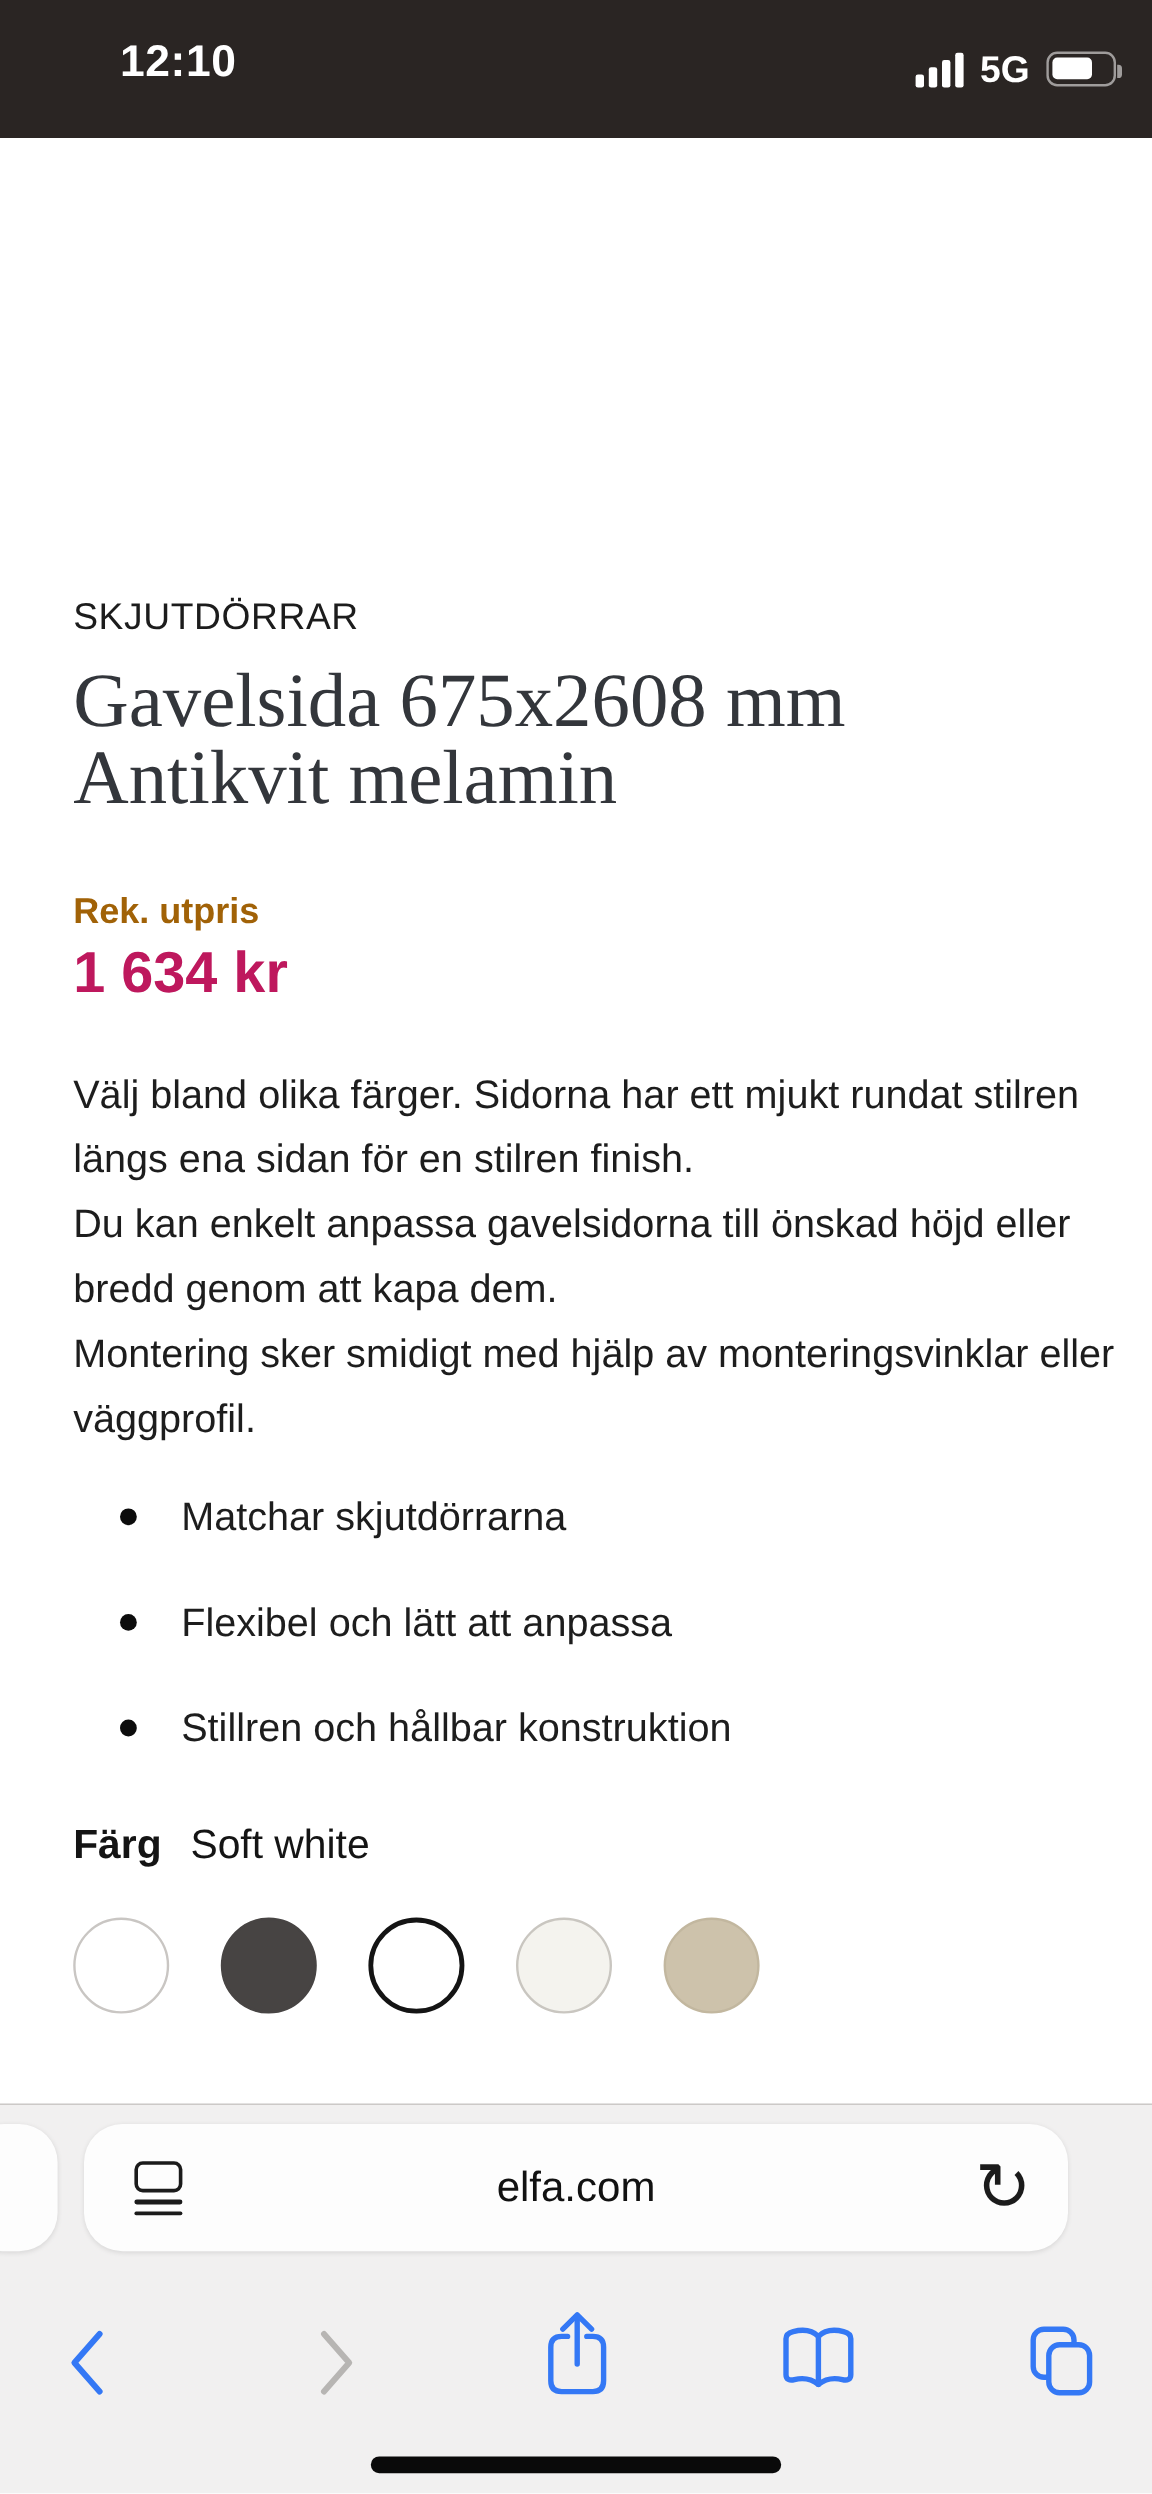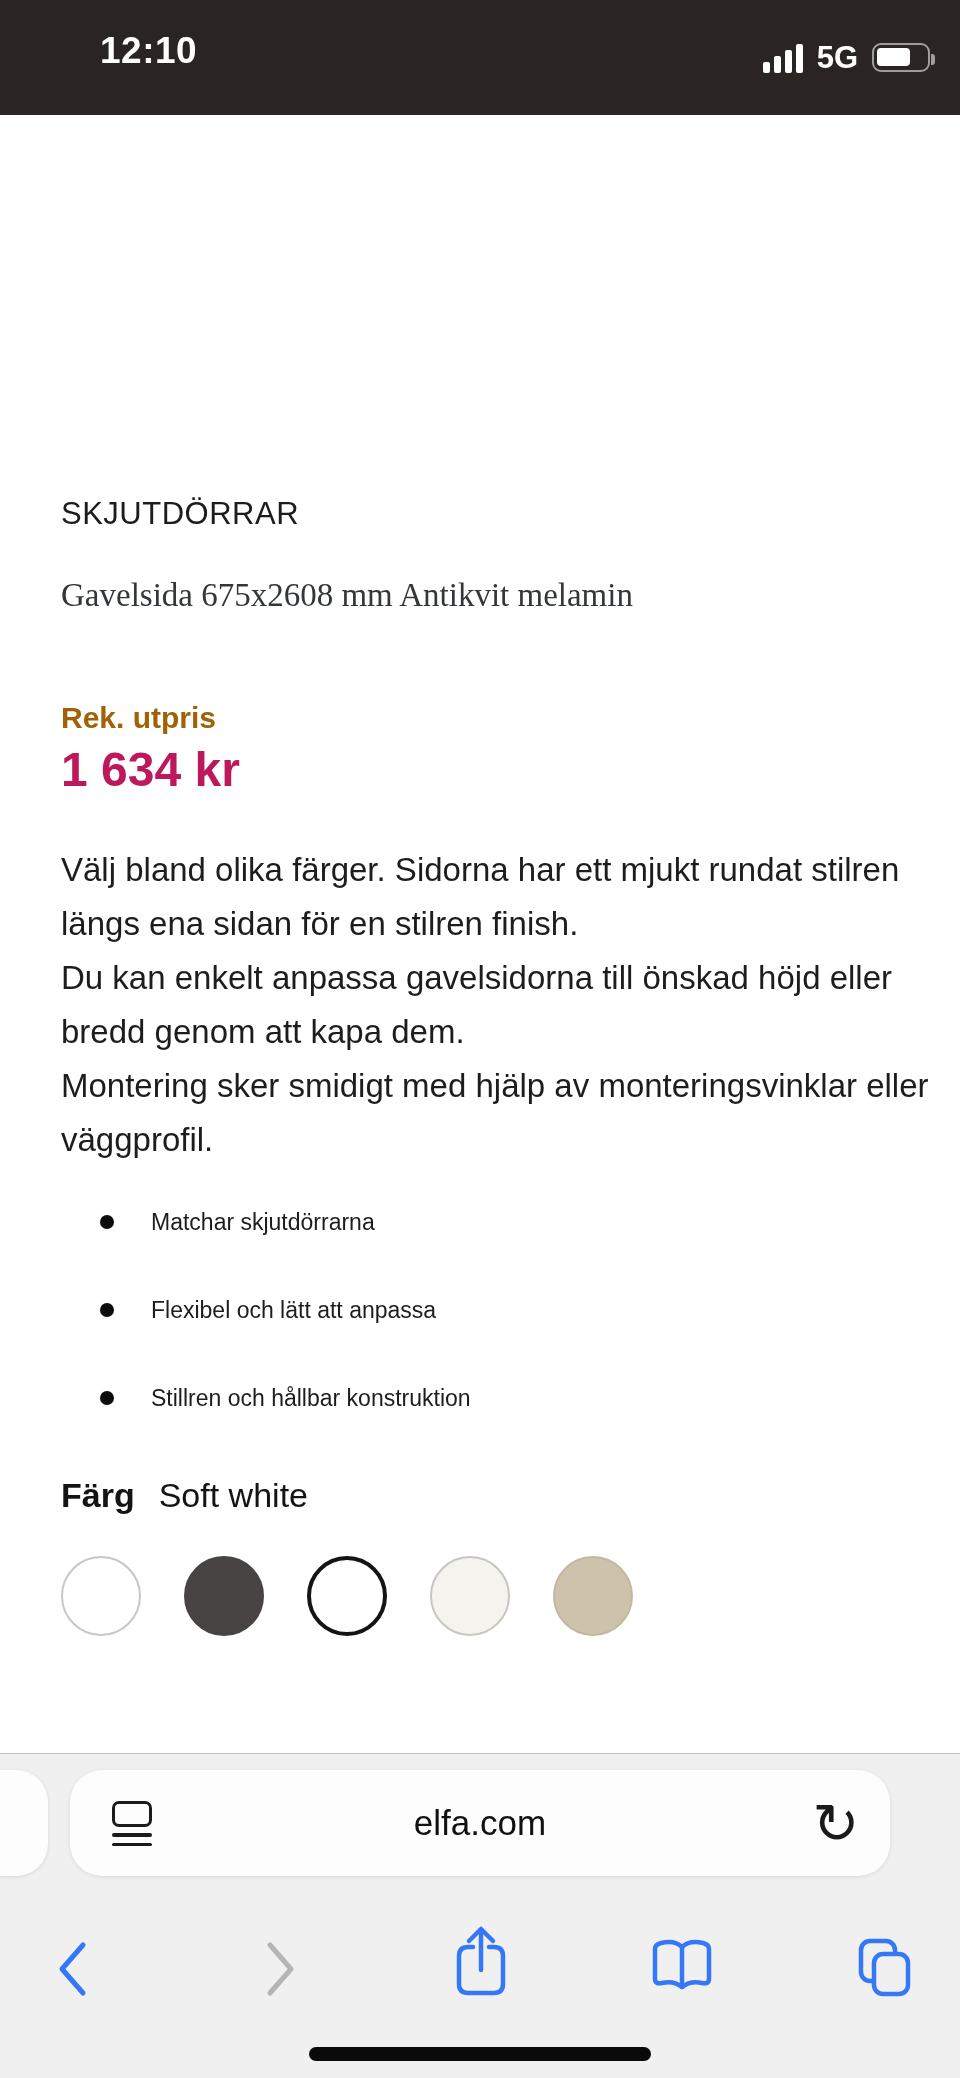--- a/index.html
+++ b/index.html
@@ -16,26 +16,26 @@
   .sig .b1{height:11px}.sig .b2{height:17px}.sig .b3{height:23px}.sig .b4{height:29px}
   .sb-net { font-size:31px; font-weight:700; }
   .batt { position:relative; width:58px; height:29px; border:2.5px solid rgba(255,255,255,.55); border-radius:9px; }
   .batt-fill { position:absolute; left:3px; top:3px; width:33px; height:18px; background:#fff; border-radius:4px; }
   .batt-nub { position:absolute; right:-7px; top:9px; width:4px; height:11px; background:rgba(255,255,255,.55); border-radius:0 3px 3px 0; }
 
   
   .content { flex:1 1 auto; background:#fff; padding:0 25px 0 25px; overflow:hidden;margin-left:36px; }
   .category { margin-top:382px; font-size:31px; line-height:34px; color:#1c1c1c; letter-spacing:.5px; }
   .title { margin-top:21px; max-width:790px; font-family:"Liberation Serif","DejaVu Serif",serif;
-           font-size:33px; line-height:86px; font-weight:400; color:#33363b; }
+           font-size:64px; line-height:64px; font-weight:400; color:#33363b; }
   .price-label { margin-top:62px; font-size:30px; line-height:36px; color:#a16207;font-weight:bold; }
   .price { margin-top:6px; font-size:48px; line-height:56px; font-weight:700; color:#be185d; }
   .desc { margin-top:45px; width:908px; font-size:33px; line-height:54px; color:#1d1d1d; }
   .features { margin-top:28px; list-style:none; }
-  .features li { position:relative; padding-left:90px; font-size:23px; line-height:54px; color:#1d1d1d; margin-bottom:34px; }
+  .features li { position:relative; padding-left:90px; font-size:33px; line-height:54px; color:#1d1d1d; margin-bottom:34px; }
   .features li::before { content:""; position:absolute; left:39px; top:20px; width:14px; height:14px; border-radius:50%; background:#0c0c0c; }
   .color-row { margin-top:48px; font-size:34px; line-height:44px; color:#141414; display:flex; gap:24px; align-items:baseline; }
   .color-row .lbl { font-weight:700; }
   .swatches { margin-top:39px; display:flex; gap:43px; }
   .swatch { width:80px; height:80px; border-radius:50%; border:2px solid transparent; cursor:pointer; }
   .swatch.selected { border-width:4px; }
 
   
   .toolbar { flex:0 0 auto; height:325px; background:#f1f0f0; border-top:1px solid #c2c0be; position:relative; }
   .pill { position:absolute; top:16px; left:70px; width:820px; height:106px; background:#fdfdfd;

